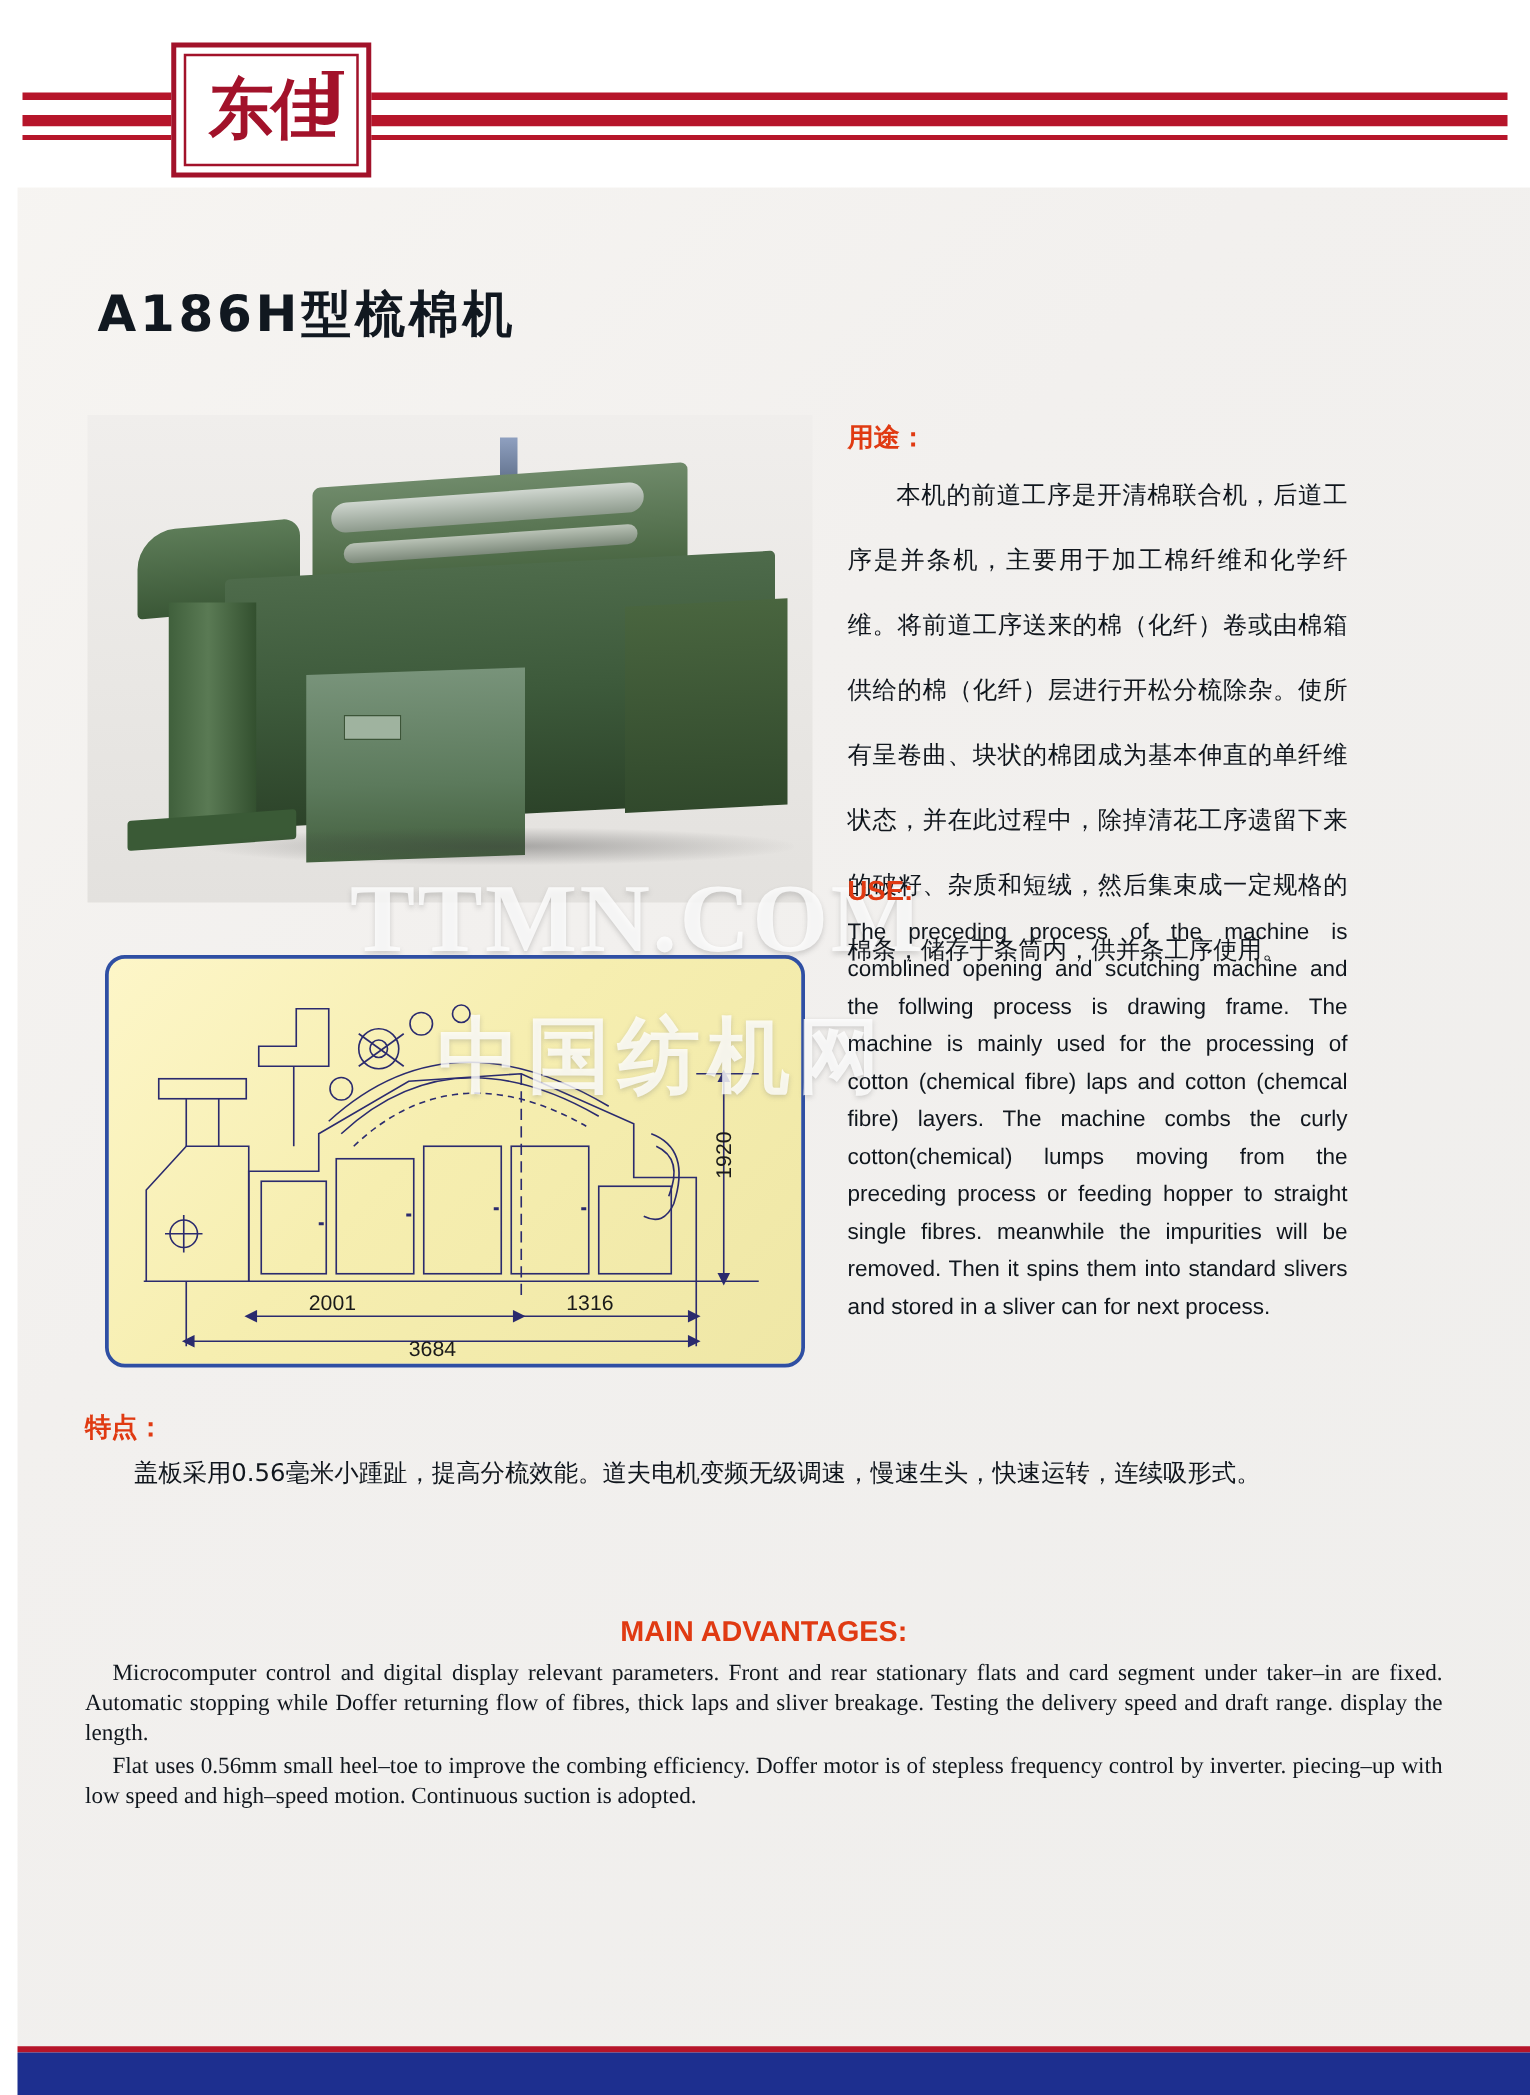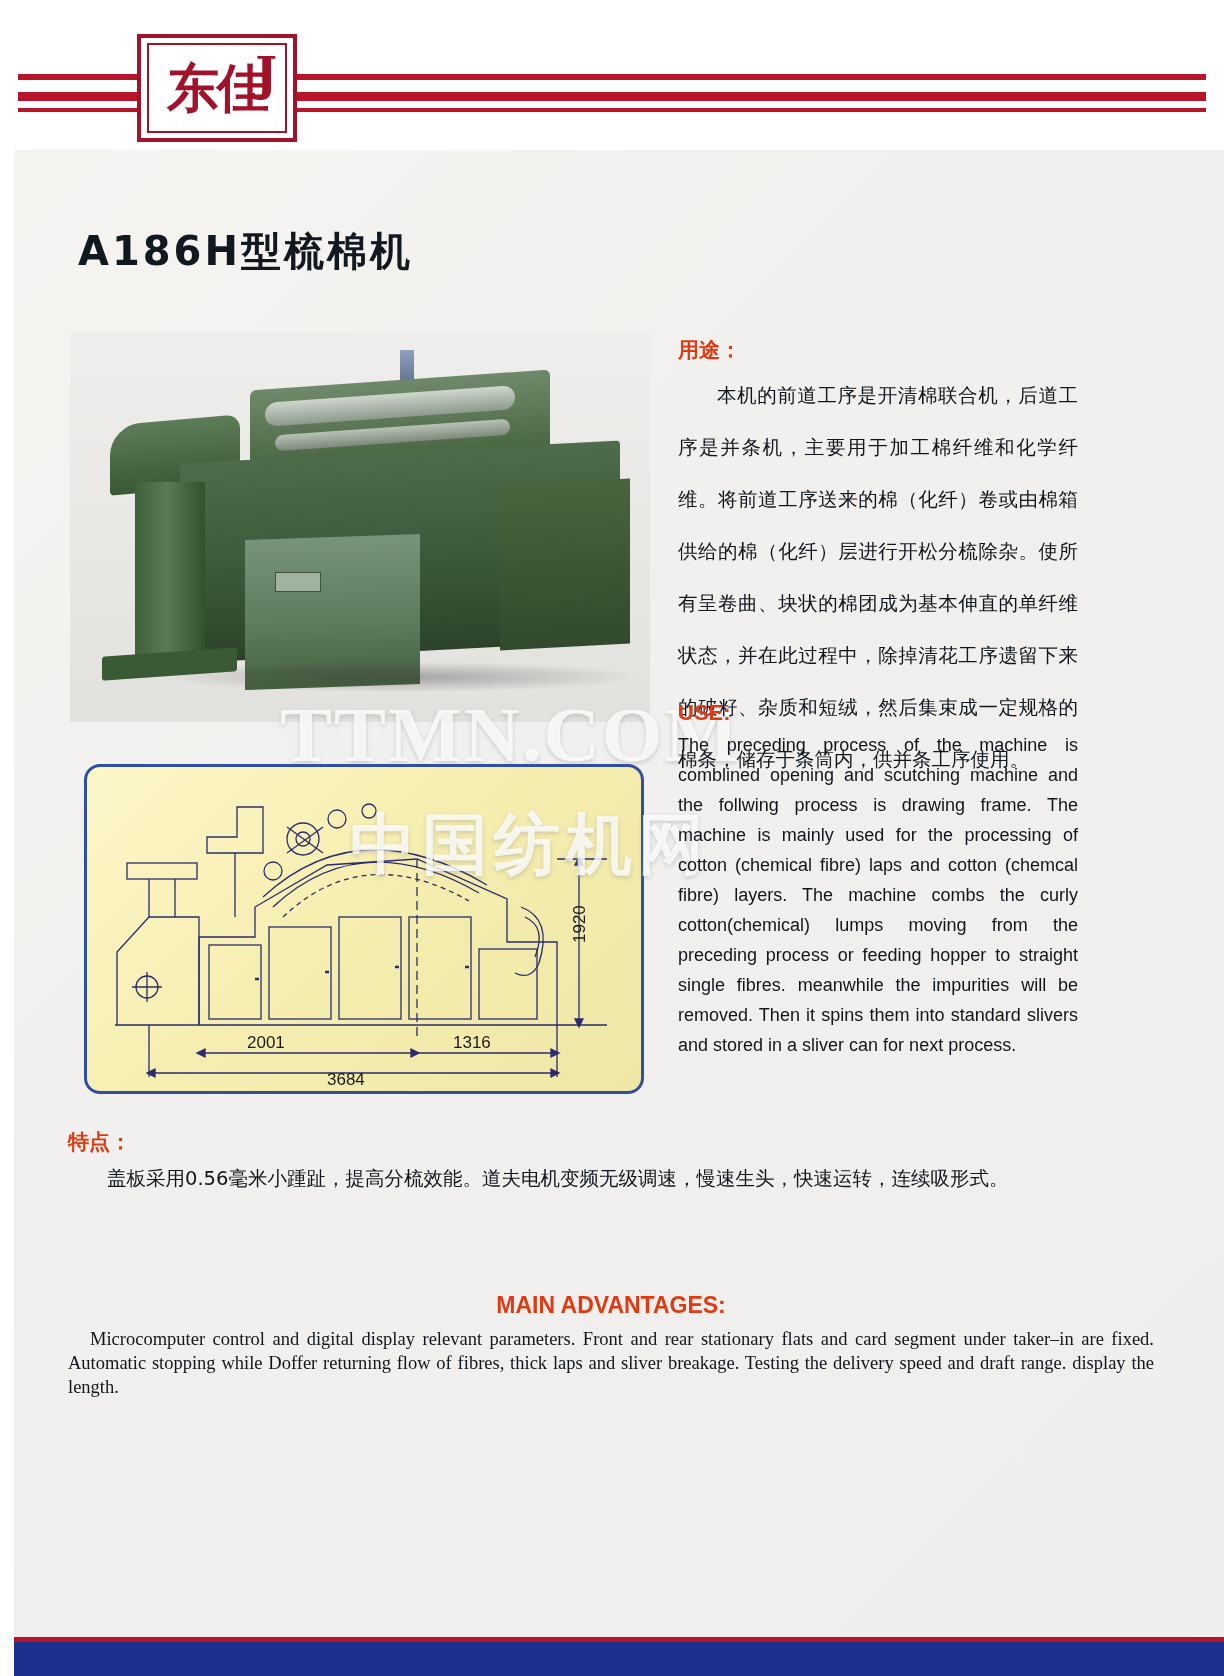--- a/index.html
+++ b/index.html
@@ -444,18 +444,19 @@
   </div>
 
   <div class="features">
     <div class="feat-head">特点：</div>
     <p class="feat-p">盖板采用0.56毫米小踵趾，提高分梳效能。道夫电机变频无级调速，慢速生头，快速运转，连续吸形式。</p>
   </div>
 
   <div class="adv">
     <div class="adv-head">MAIN ADVANTAGES:</div>
     <p class="adv-p">Microcomputer control and digital display relevant parameters. Front and rear stationary flats and card segment under taker–in are fixed. Automatic stopping while Doffer returning flow of fibres, thick laps and sliver breakage. Testing the delivery speed and draft range. display the length.</p>
+    <p class="adv-p">Flat uses 0.56mm small heel–toe to improve the combing efficiency. Doffer motor is of stepless frequency control by inverter. piecing–up with low speed and high–speed motion. Continuous suction is adopted.</p>
   </div>
 
   <div class="footer-line"></div>
   <div class="footer-band"></div>
   <div class="page-edge-l"></div>
 </div>
 
 </body></html>

